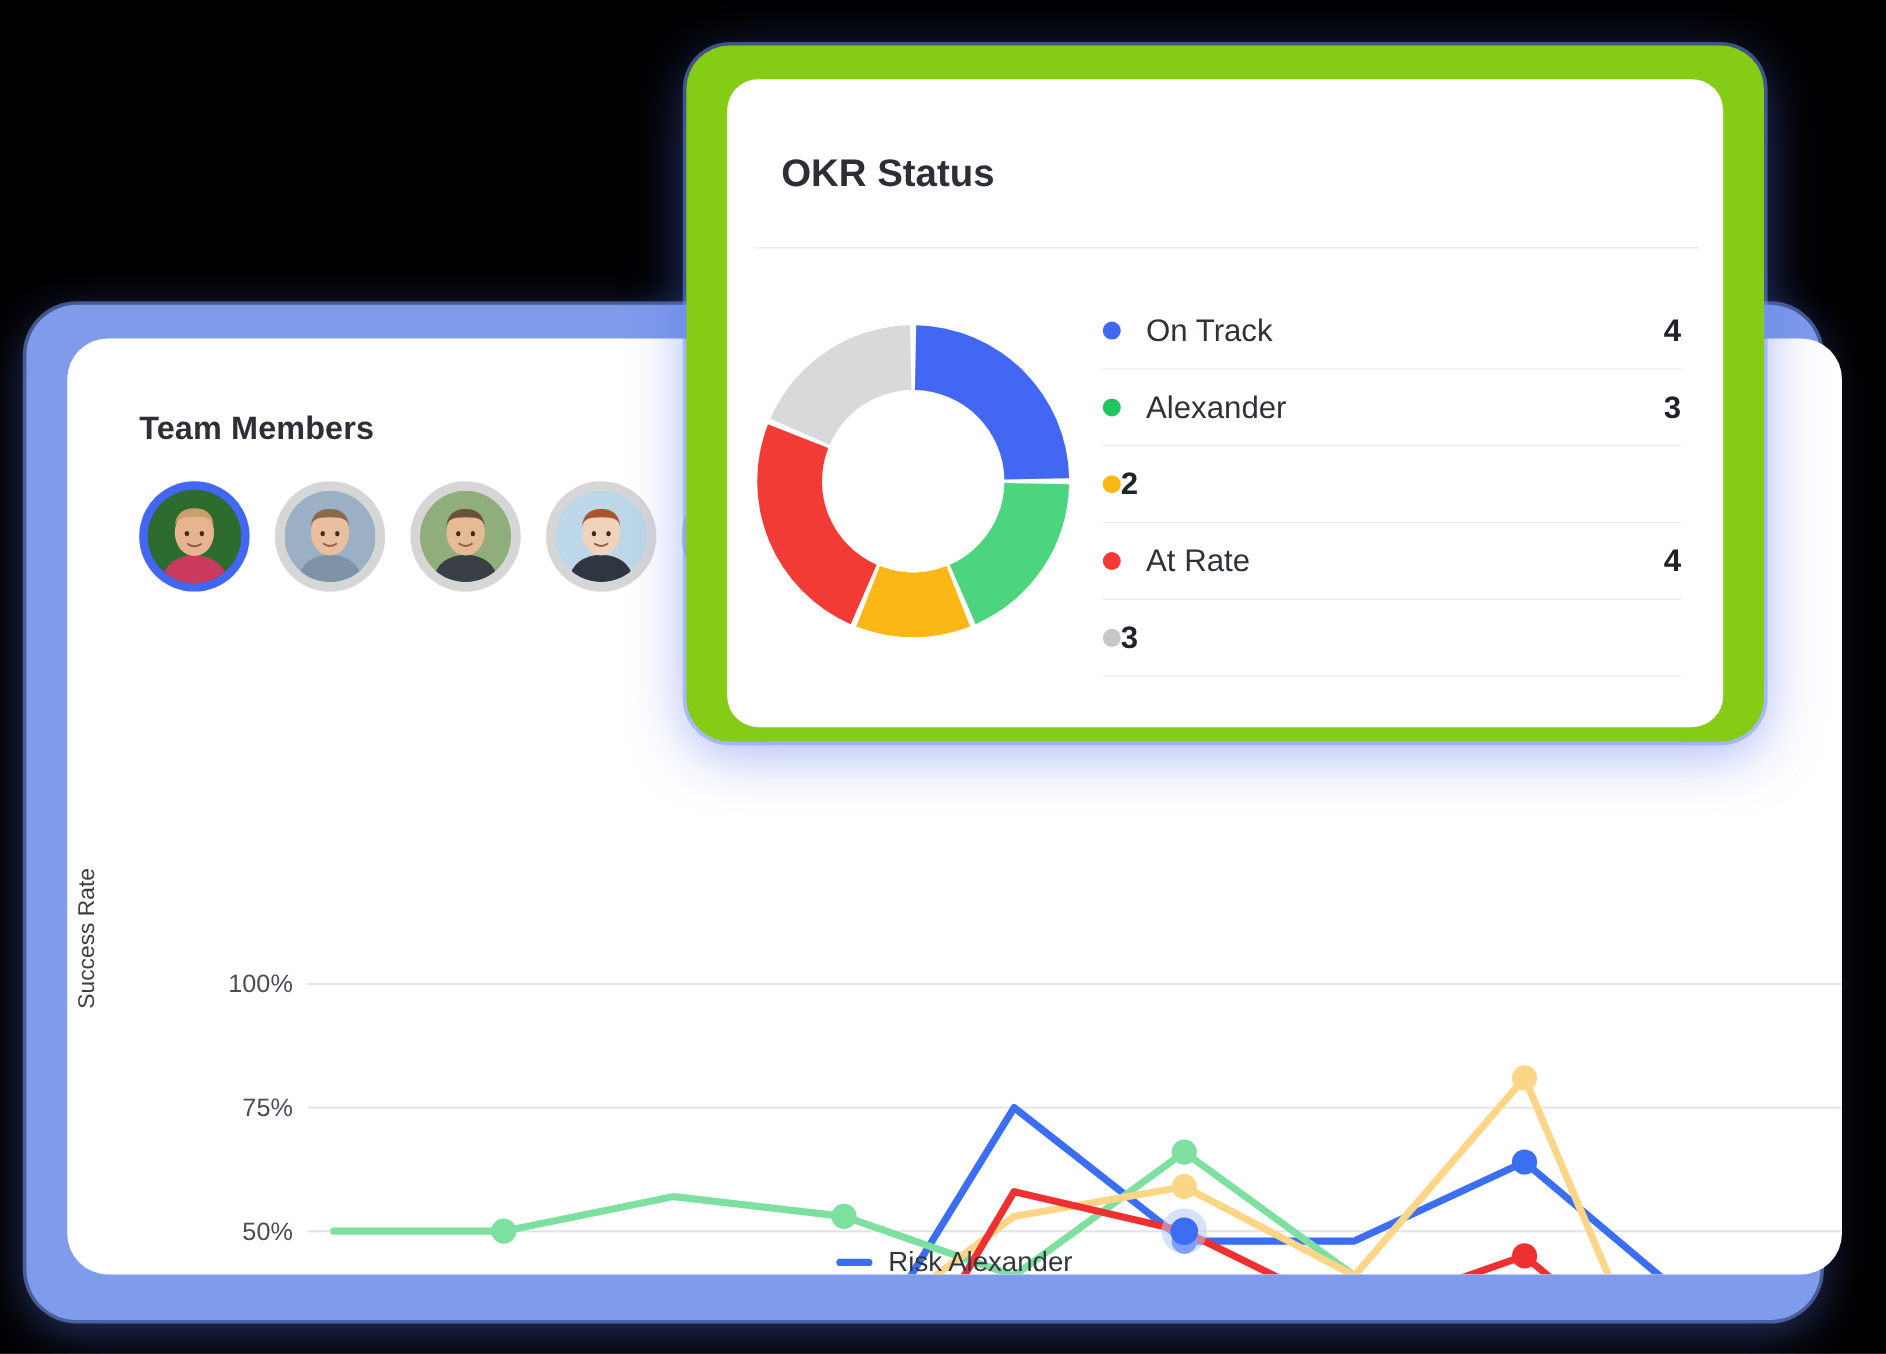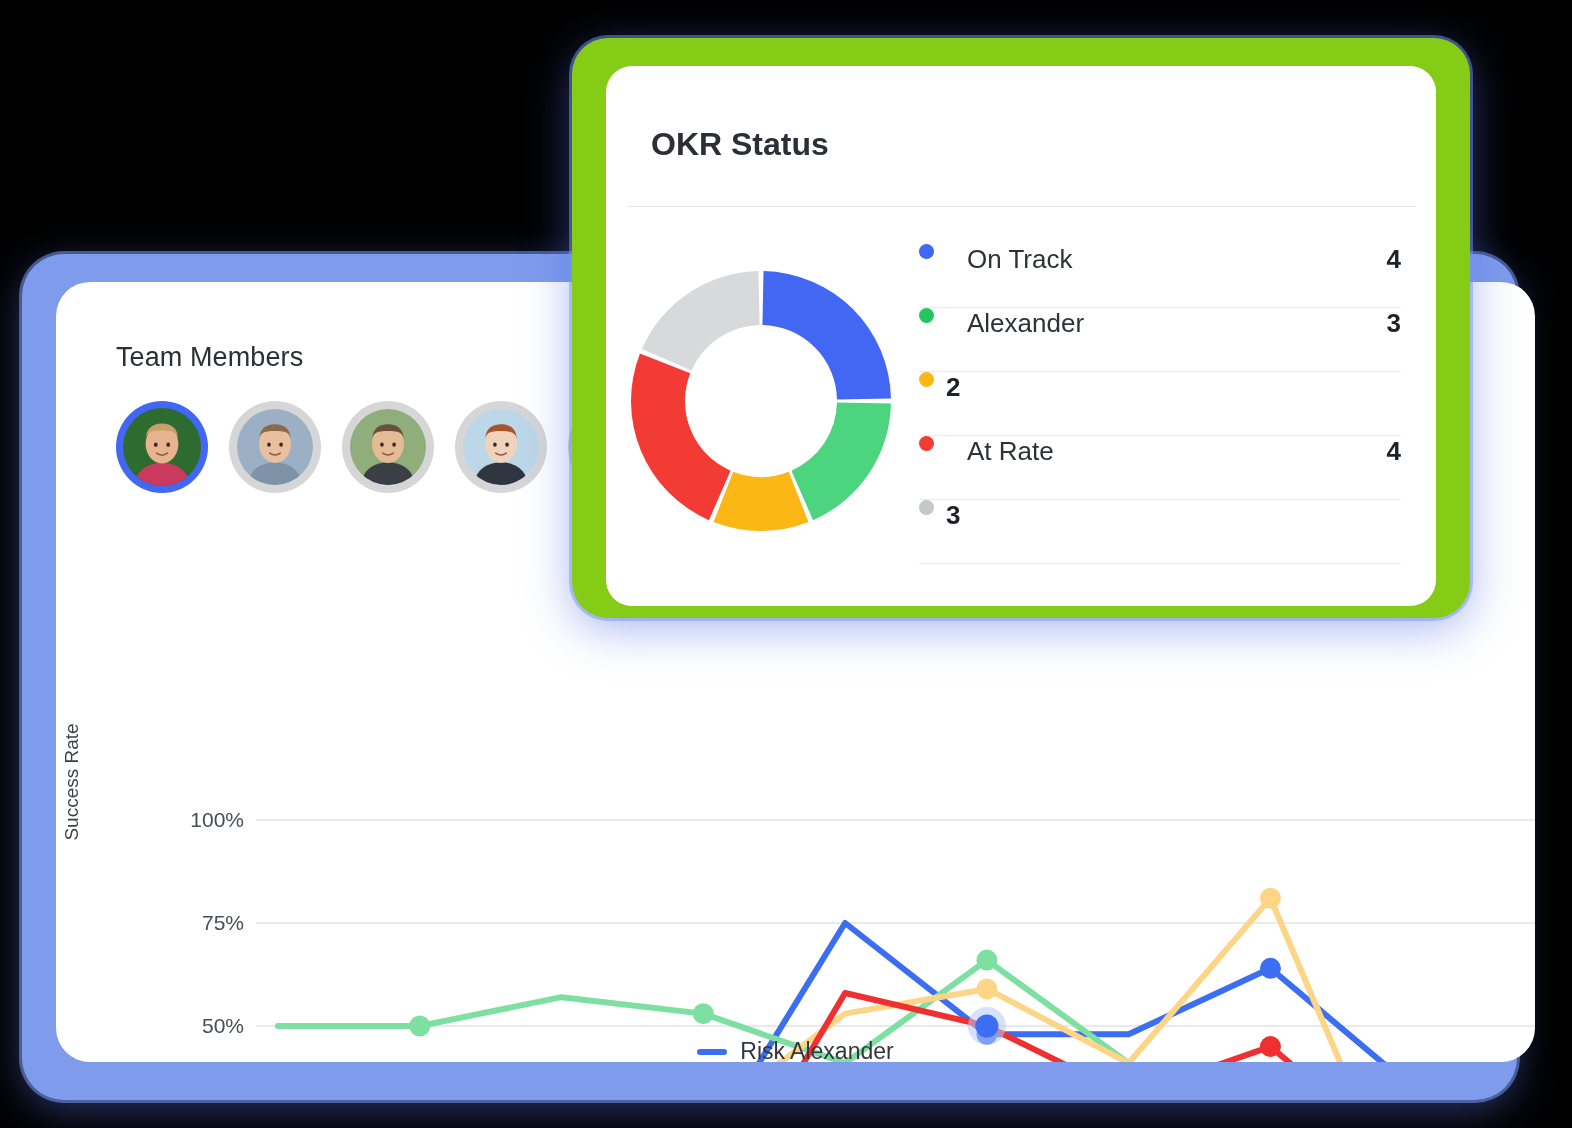--- a/index.html
+++ b/index.html
@@ -26,21 +26,21 @@
     left: 34px; top: 28px;
     width: 1479px; height: 780px;
     background: #fff;
     border-radius: 34px 34px 34px 34px;
     overflow: hidden;
   }
 
   
   #team-panel { position: absolute; left: 60px; top: 60px; }
   .panel-title {
-    font-size: 27px; font-weight: normal; color: #2c2f36;
+    font-size: 27px; font-weight: bold; color: #2c2f36;
     letter-spacing: .1px;
   }
   #avatar-row { display: flex; gap: 21px; margin-top: 28px; }
   .avatar {
     width: 92px; height: 92px; border-radius: 50%;
     background: #d6d6d6; padding: 8px;
     display: flex; align-items: center; justify-content: center;
     flex: 0 0 auto;
   }
   .avatar.selected { background: #4267f2; padding: 7px; }
@@ -103,23 +103,22 @@
   }
   #okr-divider {
     position: absolute; left: 22px; top: 140px;
     width: 788px; height: 1px; background: #e6e7ea;
   }
   #donut-wrap { position: absolute; left: 10px; top: 190px; }
   #okr-legend {
     position: absolute; left: 313px; top: 178px; width: 482px;
   }
   .okr-row {
-    height: 64px; display: flex; align-items: flex-start;
+    height: 64px; display: flex; align-items: center;
     border-bottom: 1px solid #e8e9ec;
-    gap: 12px;
   }
   .okr-dot {
     width: 15px; height: 15px; border-radius: 50%; flex: 0 0 auto;
   }
   .okr-name {
     margin-left: 21px; font-size: 26px; color: #2e3138; flex: 1 1 auto;
   }
   .okr-count { font-size: 26px; font-weight: bold; color: #1f2228; }
 </style>
 </head>

